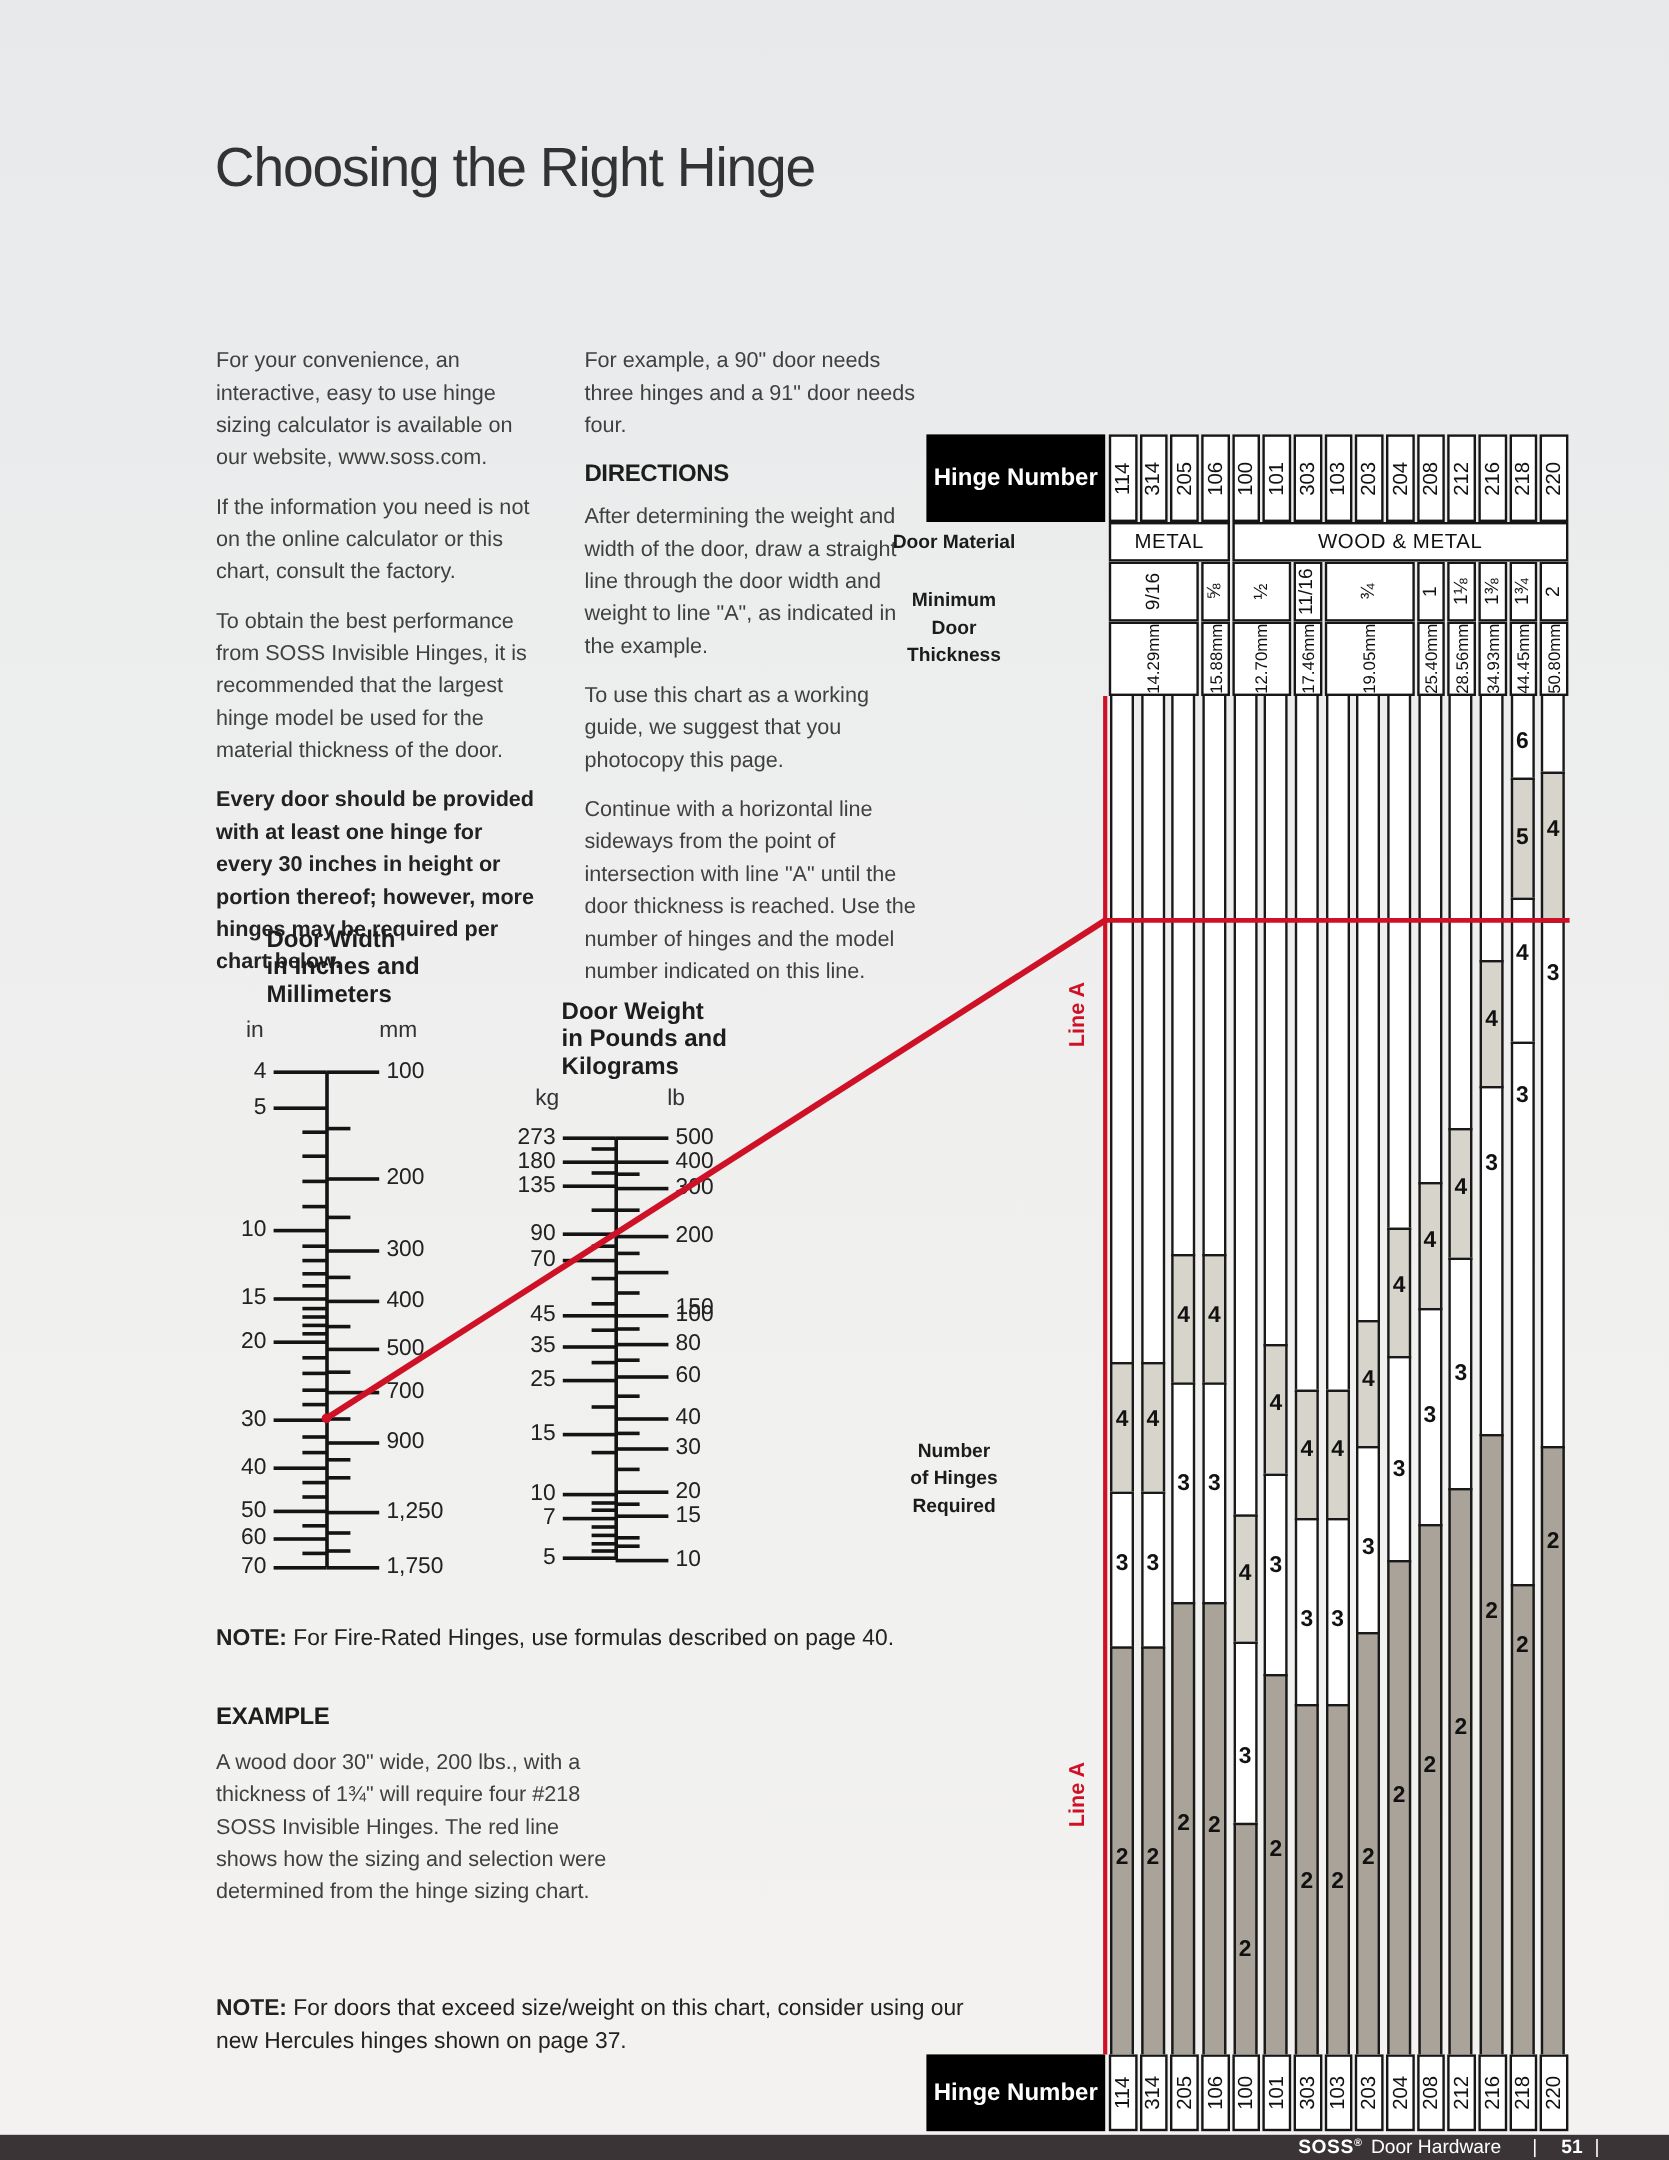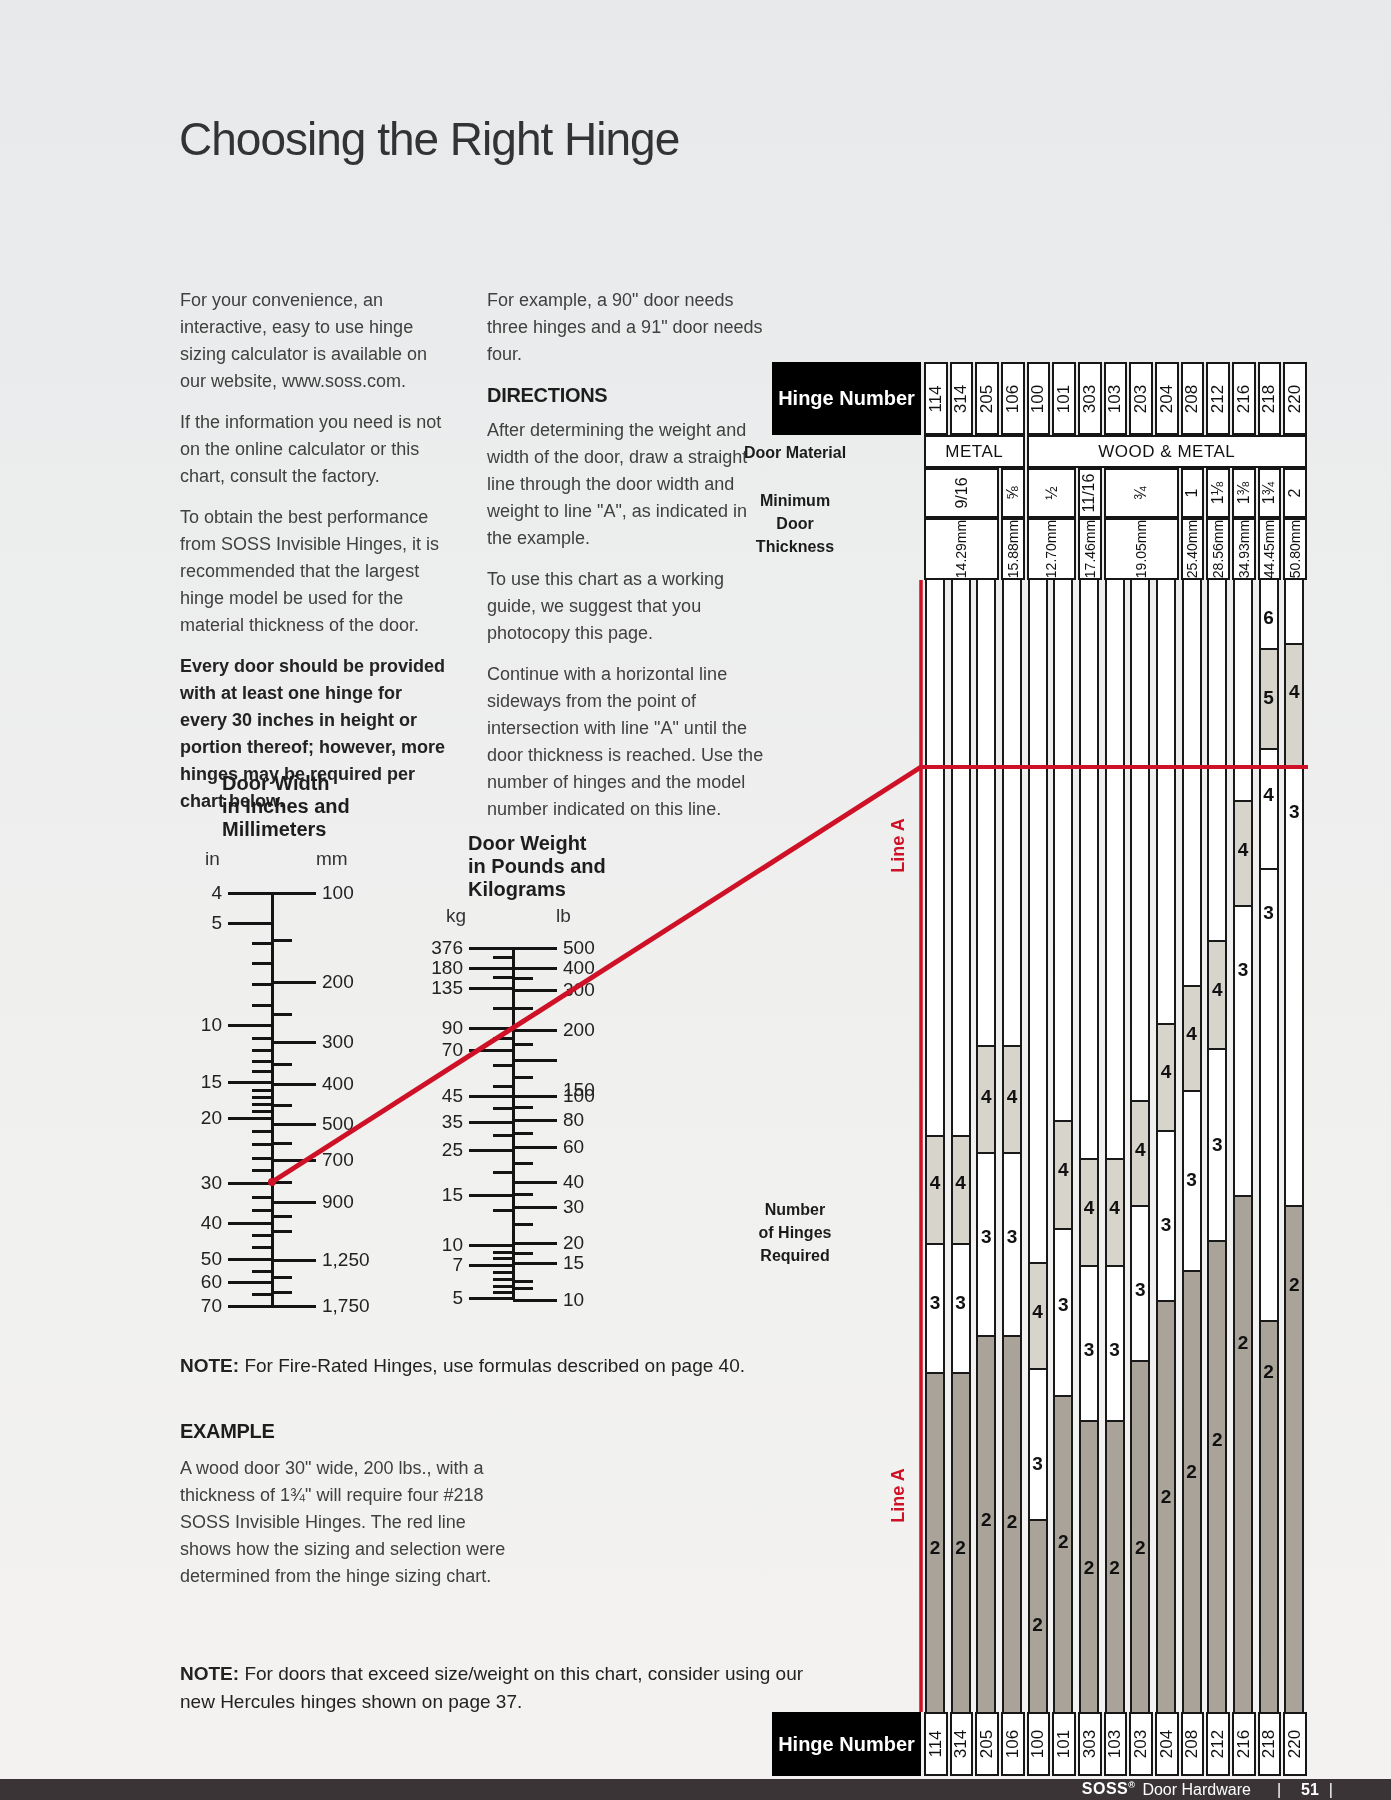--- a/index.html
+++ b/index.html
@@ -147,21 +147,21 @@
   <div class="abs scale-title" style="left:468px;top:832px;">
     <div>Door Weight</div>
     <div>in Pounds and</div>
     <div>Kilograms</div>
   </div>
   <div class="abs unit" style="left:446px;top:905px;">kg</div>
   <div class="abs unit" style="left:556px;top:905px;">lb</div>
   <div id="weight-ruler">
       <div class="tickline" style="left: 512px; top: 948px; width: 3px; height: 352px;"></div>
       <div class="tickline" style="left: 469px; top: 947px; width: 44px; height: 3px;"></div>
-      <div class="tick-label" style="left: 389px; top: 937px; width: 74px; text-align: right;">376</div>
+      <div class="tick-label" style="left: 389px; top: 937px; width: 74px; text-align: right;">273</div>
       <div class="tickline" style="left: 469px; top: 967px; width: 44px; height: 3px;"></div>
       <div class="tick-label" style="left: 389px; top: 957px; width: 74px; text-align: right;">180</div>
       <div class="tickline" style="left: 469px; top: 987px; width: 44px; height: 3px;"></div>
       <div class="tick-label" style="left: 389px; top: 977px; width: 74px; text-align: right;">135</div>
       <div class="tickline" style="left: 469px; top: 1027px; width: 44px; height: 3px;"></div>
       <div class="tick-label" style="left: 389px; top: 1017px; width: 74px; text-align: right;">90</div>
       <div class="tickline" style="left: 469px; top: 1049px; width: 44px; height: 3px;"></div>
       <div class="tick-label" style="left: 389px; top: 1039px; width: 74px; text-align: right;">70</div>
       <div class="tickline" style="left: 469px; top: 1095px; width: 44px; height: 3px;"></div>
       <div class="tick-label" style="left: 389px; top: 1085px; width: 74px; text-align: right;">45</div>

